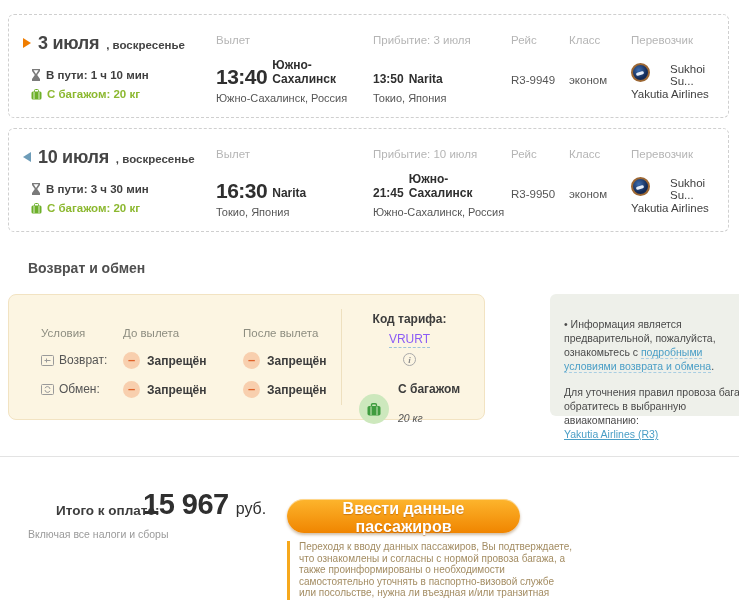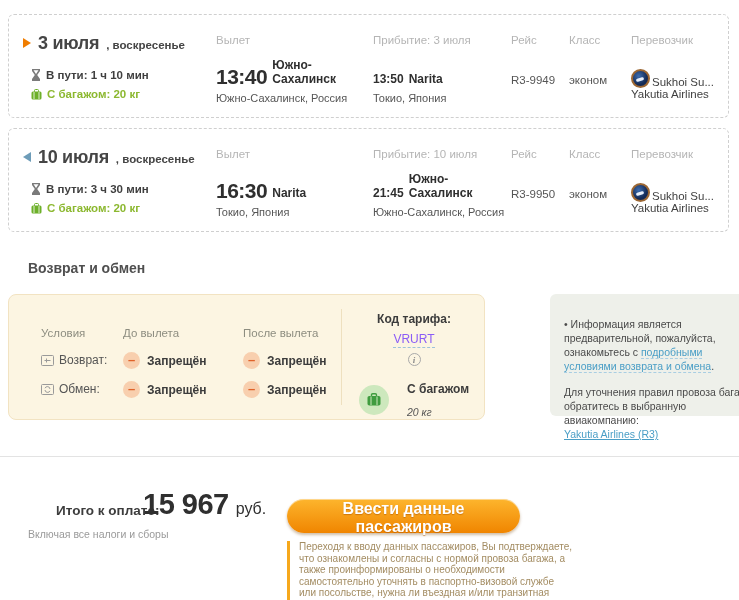--- a/index.html
+++ b/index.html
@@ -20,45 +20,45 @@
   .dateweek{font-size:11.5px;color:#454545;font-weight:700;}
   .metacell{margin-top:5px;padding-left:8px;}
   .metarow{display:flex;align-items:center;gap:5px;font-size:11.5px;font-weight:700;color:#3f3f3f;line-height:14px;margin-bottom:5px;}
   .metarow.baggage{color:#8cb830;}
   .line1{height:25px;display:flex;align-items:flex-end;gap:5px;}
   .bigtime{font-size:21px;font-weight:700;color:#2f2f2f;letter-spacing:-0.5px;line-height:22px;}
   .bigcity{font-size:12px;font-weight:700;color:#2f2f2f;padding-bottom:2px;}
   .arrtime,.arrcity{font-size:12px;font-weight:700;color:#2f2f2f;padding-bottom:2px;}
   .place{font-size:11px;color:#555;margin-top:4px;line-height:13px;}
   .plaincell{font-size:11.5px;color:#555;padding-bottom:2px;}
-  .carrier-line1{display:flex;align-items:flex-end;gap:2px;}
+  .carrier-line1{display:flex;align-items:flex-start;gap:20px;}
   .carrier-name{font-size:11.5px;color:#3f3f3f;}
   .carrier-sub{font-size:11.5px;color:#3f3f3f;}
   .airline-logo{width:19px;height:19px;border-radius:50%;background:radial-gradient(circle at 38% 34%,#3d6db0 0%,#142a55 62%);border:2px solid #9c6733;box-sizing:border-box;position:relative;flex:0 0 auto;}
   .airline-logo:after{content:"";position:absolute;left:3px;top:7px;width:8px;height:3px;background:#e8effa;border-radius:2px;transform:rotate(-18deg);}
   .icon-hourglass,.icon-suitcase-sm{flex:0 0 auto;display:inline-flex;}
 
   
   .rules-title{position:absolute;left:28px;top:260px;font-size:14px;font-weight:700;color:#4f4f4f;}
   .rules-panel{position:absolute;left:8px;top:294px;width:477px;height:126px;background:#fcf5e2;border:1px solid #f2e3c2;border-radius:8px;box-sizing:border-box;}
   .rules-grid{display:grid;grid-template-columns:82px 120px 112px;padding:32px 0 0 32px;row-gap:12px;}
   .rhead{font-size:11.5px;color:#8d8d80;line-height:13px;}
   .rlabel{display:flex;align-items:center;gap:5px;font-size:12px;color:#555;line-height:17px;}
   .rcell{display:flex;align-items:center;gap:7px;}
   .minus-badge{width:17px;height:17px;border-radius:50%;background:#f8cfae;color:#e0632a;font-weight:700;font-size:13px;line-height:15px;text-align:center;flex:0 0 auto;}
   .forb{font-size:12px;font-weight:700;color:#3c3c3c;}
   .rules-vdiv{position:absolute;left:332px;top:14px;bottom:14px;width:1px;background:#eee0bf;}
   .fare-block{position:absolute;left:350px;top:17px;}
   .fare-line{display:flex;align-items:center;gap:5px;font-size:12px;color:#3c3c3c;font-weight:700;line-height:15px;flex-direction:column;}
   .fare-code{color:#8b5cf6;font-weight:400;border-bottom:1px dashed #9cc3dc;cursor:pointer;}
   .info-icon{width:13px;height:13px;border-radius:50%;border:1px solid #a9a9a9;color:#8a8a8a;font-size:9px;line-height:13px;text-align:center;font-style:italic;font-family:"Liberation Serif",serif;cursor:pointer;box-sizing:border-box;}
-  .fare-baggage{display:flex;align-items:center;gap:18px;margin-top:15px;}
+  .fare-baggage{display:flex;align-items:flex-end;gap:9px;margin-top:15px;}
   .bag-circle{width:30px;height:30px;border-radius:50%;background:#cde8bd;display:flex;align-items:center;justify-content:center;flex:0 0 auto;}
   .bag-title{font-size:12px;font-weight:700;color:#3c3c3c;line-height:14px;margin-top:1px;}
-  .bag-sub{font-size:10.5px;font-style:italic;color:#555;margin-top:10px;}
+  .bag-sub{font-size:10.5px;font-style:italic;color:#555;margin-top:16px;}
 
   
   .info-panel{position:absolute;left:502px;top:294px;width:220px;height:122px;background:#eef0ea;border-radius:6px;box-sizing:border-box;padding:23px 14px;margin-left:48px;}
   .fold{position:absolute;top:0;right:0;width:0;height:0;border-right:16px solid #f07d1a;border-top:16px solid transparent;transform:rotate(180deg);}
   .info-text{font-size:10.5px;color:#4a4a4a;line-height:14px;}
   .info-text + .info-text{margin-top:12px;}
   .ilink{color:#4a9ec6;cursor:pointer;}
   .ilink.dashed{border-bottom:1px dashed #a9cee2;}
   .ilink.solid{text-decoration:underline;}
 

